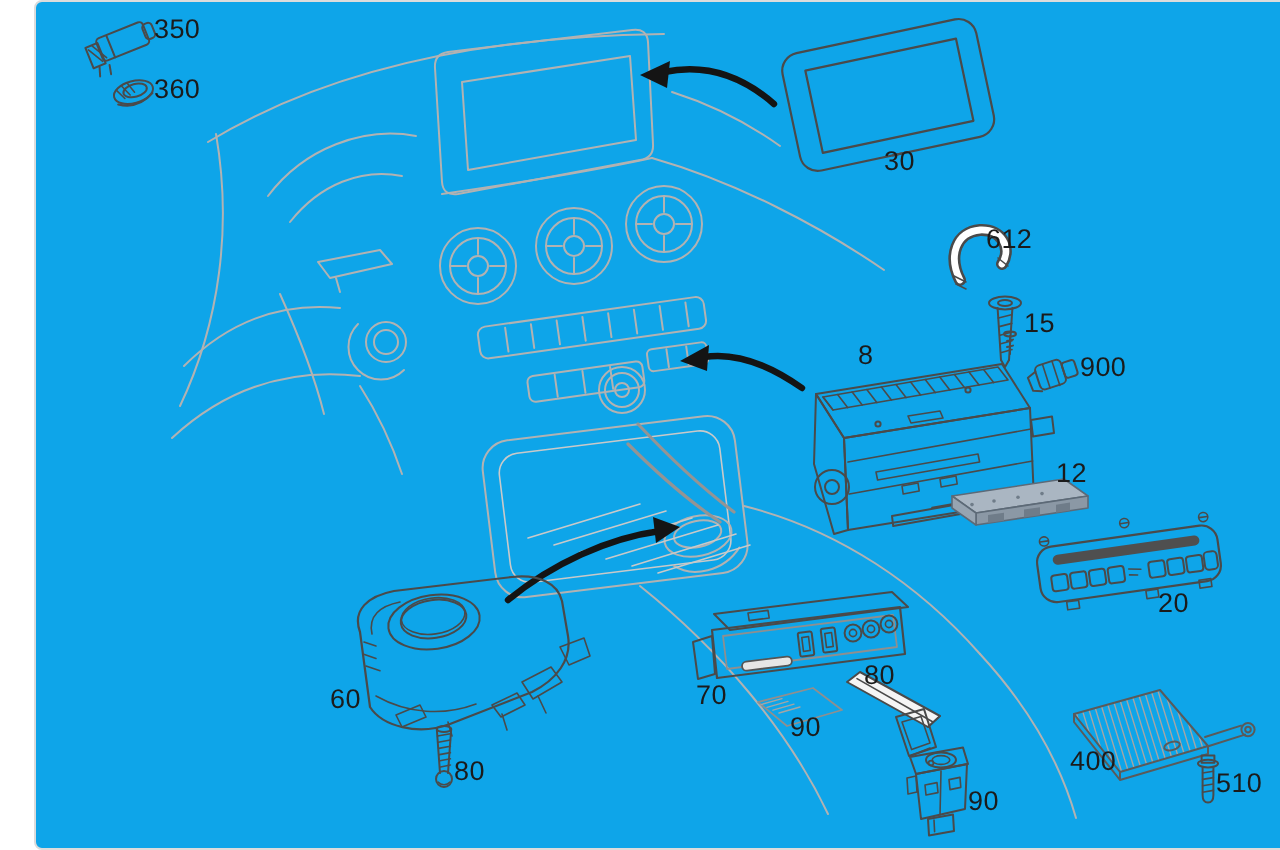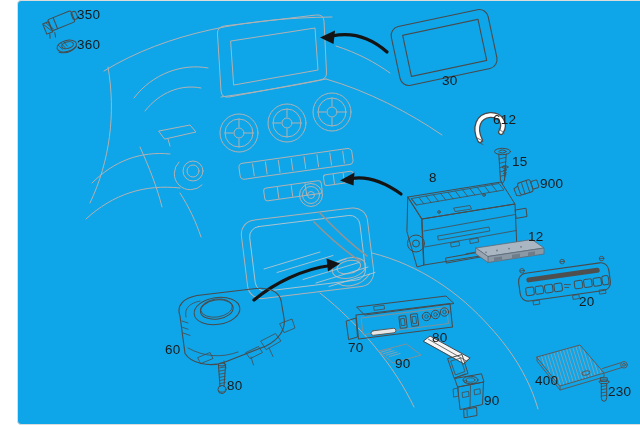--- a/index.html
+++ b/index.html
@@ -343,15 +343,15 @@
 <div class="part-label" style="left:411px;top:170px">8</div>
 <div class="part-label" style="left:510px;top:229px">12</div>
 <div class="part-label" style="left:561px;top:294px">20</div>
 <div class="part-label" style="left:147px;top:342px">60</div>
 <div class="part-label" style="left:209px;top:378px">80</div>
 <div class="part-label" style="left:330px;top:340px">70</div>
 <div class="part-label" style="left:377px;top:356px">90</div>
 <div class="part-label" style="left:414px;top:330px">80</div>
 <div class="part-label" style="left:466px;top:393px">90</div>
 <div class="part-label" style="left:517px;top:373px">400</div>
-<div class="part-label" style="left:590px;top:384px">230</div>
+<div class="part-label" style="left:590px;top:384px">510</div>
 
 </div>
 
 </body></html>

